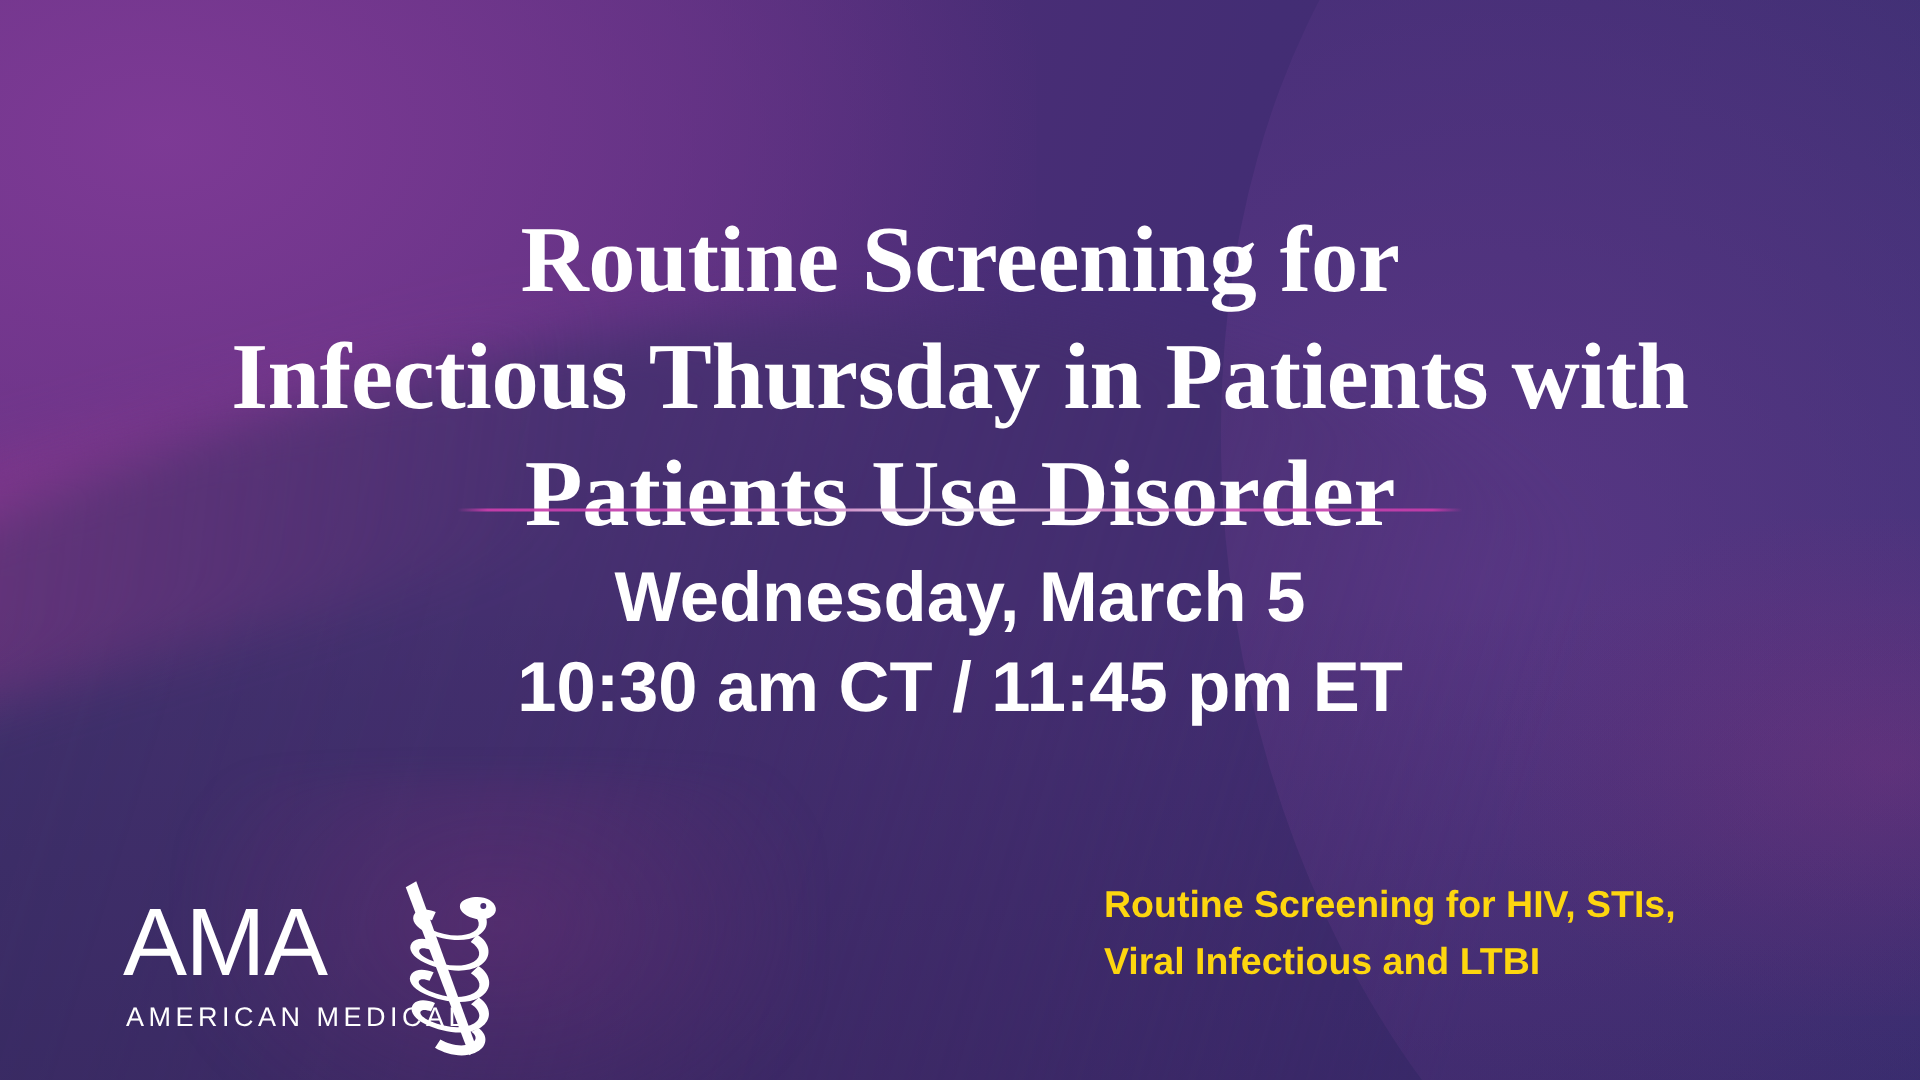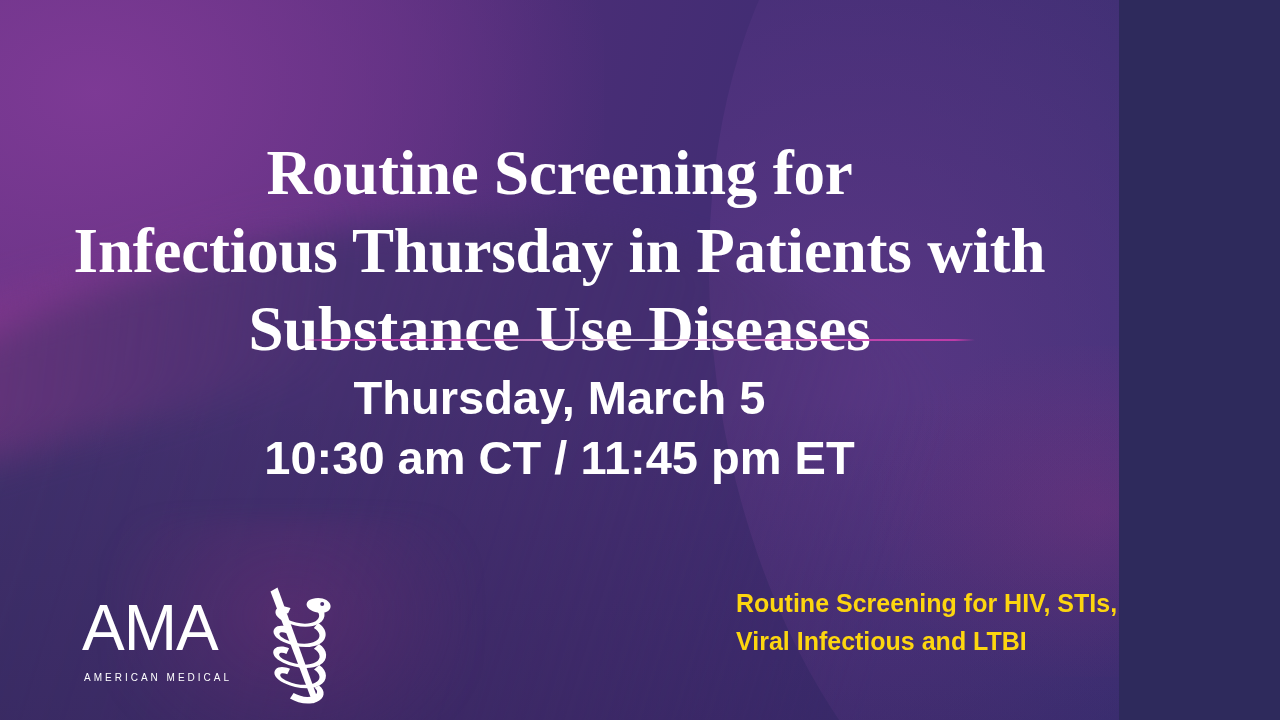--- a/index.html
+++ b/index.html
@@ -3,21 +3,21 @@
 <meta charset="utf-8">
 <style>
   html, body {
     margin: 0;
     padding: 0;
     background: #2e2a5c;
   }
 
   #slide {
     position: relative;
-    width: 1119px;
+    width: 1280px;
     height: 720px;
     overflow: hidden;
     font-family: "Liberation Sans", sans-serif;
     background: #be185d;
   }
 
   
   .bg-base {
     position: absolute;
     inset: 0;
@@ -218,21 +218,21 @@
     line-height: 64px;
     color: #ffffff;
     letter-spacing: -1px;
   }
   .logo-sub {
     position: absolute;
     left: 2px;
     top: 78px;
     font-family: "Liberation Sans", sans-serif;
     font-weight: normal;
-    font-size: 10px;
+    font-size: 18px;
     line-height: 22px;
     color: #ffffff;
     letter-spacing: 3.0px;
   }
   .logo-sub span { display: block; white-space: nowrap; }
   .rod {
     position: absolute;
     left: 158px;
     top: -2px;
     width: 92px;
@@ -251,27 +251,27 @@
   <div class="bg-wedge-ll"></div>
   <div class="bg-rim-ll"></div>
   <div class="bg-rim-bl"></div>
   <div class="bg-vignette"></div>
 
   <div class="content">
 
     <h1 class="title">
       <span class="title-line">Routine Screening for</span>
       <span class="title-line">Infectious Thursday in Patients with</span>
-      <span class="title-line">Substance Use Diseases</span>
+      <span class="title-line">Patients Use Disorder</span>
     </h1>
 
     <div class="divider"></div>
 
     <div class="datetime">
-      <span class="datetime-line">Thursday, March 5</span>
+      <span class="datetime-line">Wednesday, March 5</span>
       <span class="datetime-line">10:30 am CT / 11:45 pm ET</span>
     </div>
 
     <div class="promo">
       <span class="promo-line">Routine Screening for HIV, STIs,</span>
       <span class="promo-line">Viral Infectious and LTBI</span>
     </div>
 
     <div class="logo">
       <div class="logo-mark">

